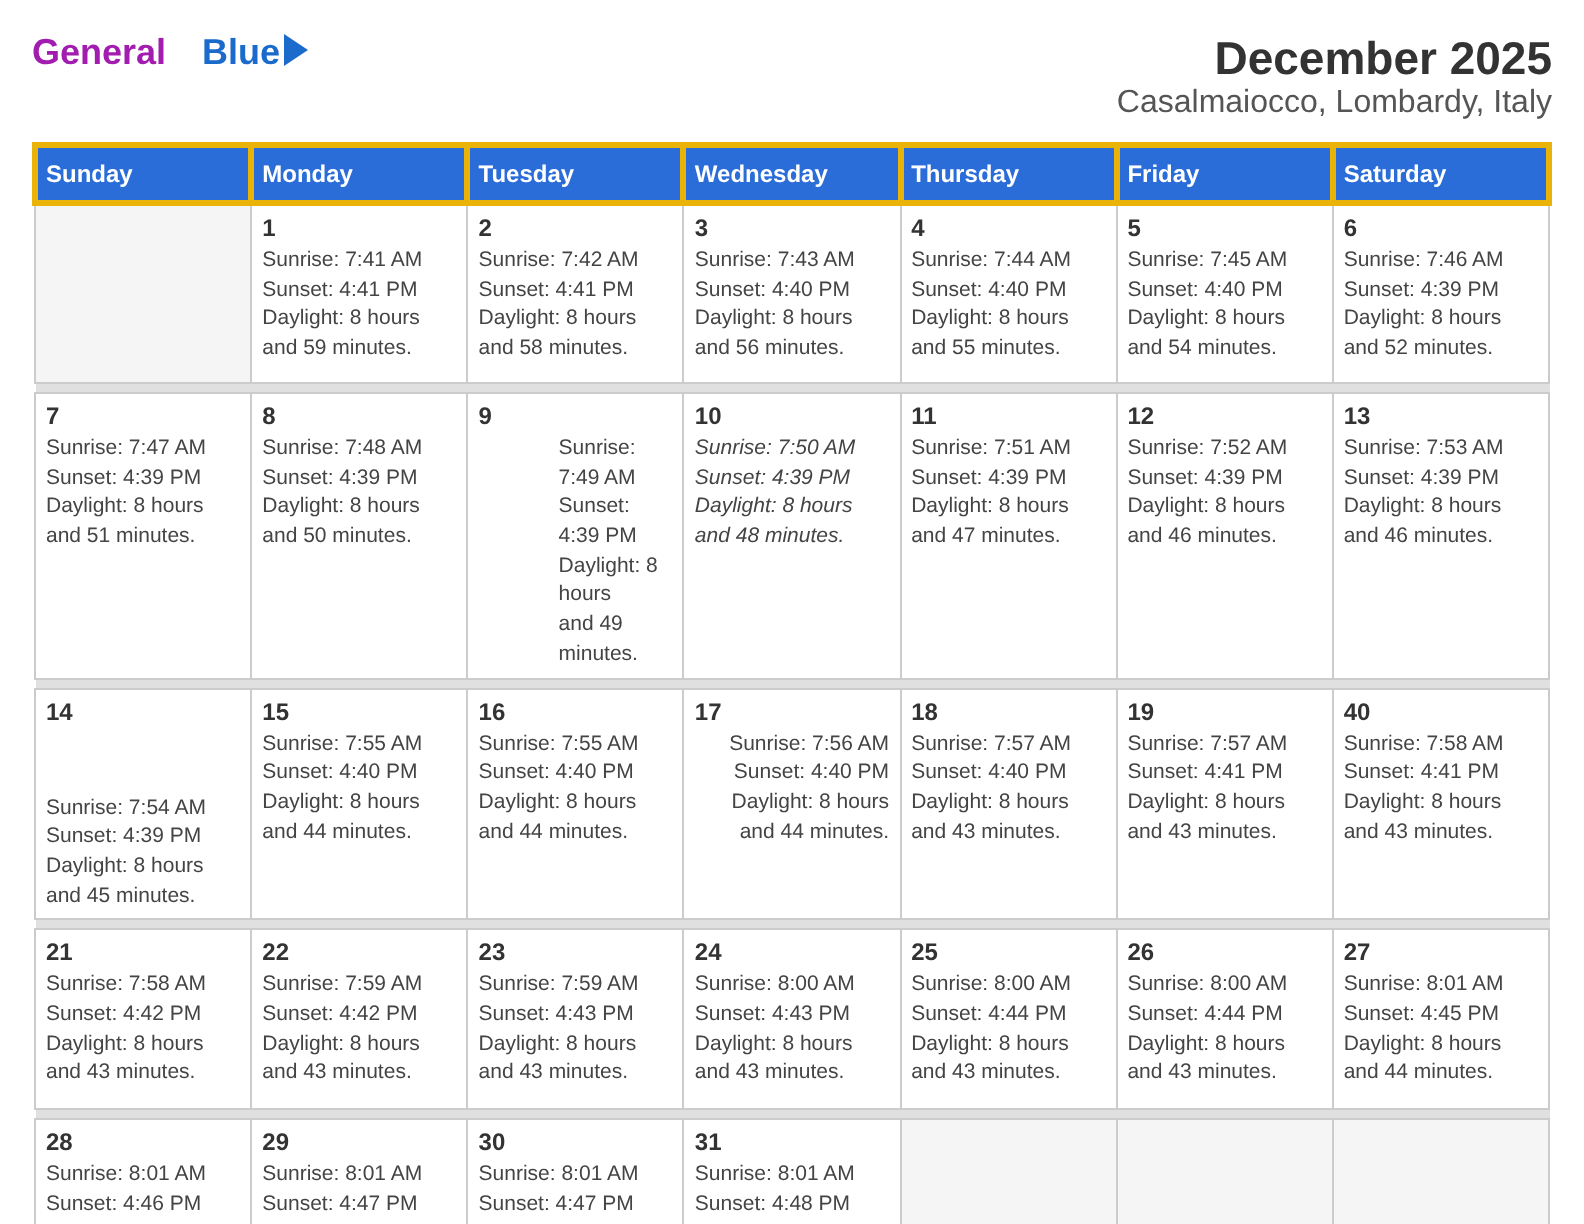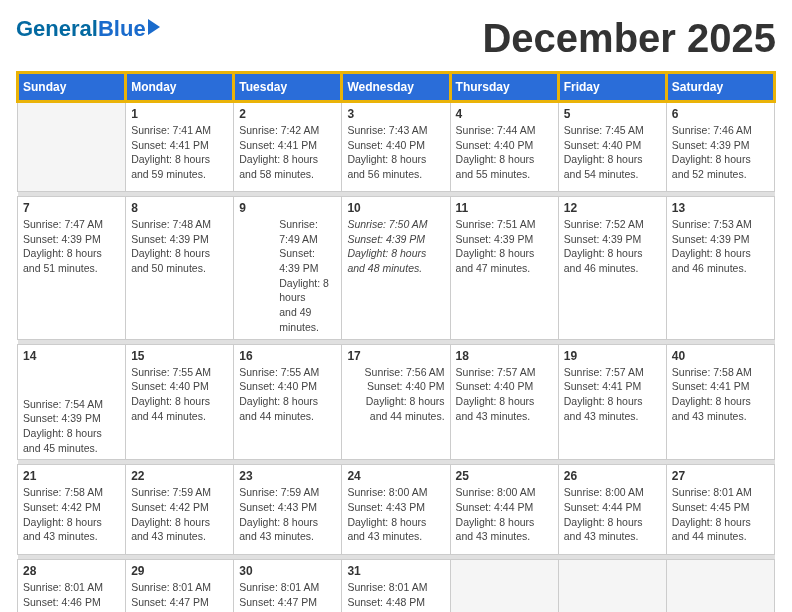--- a/index.html
+++ b/index.html
@@ -19,43 +19,44 @@
     .logo {
       display: flex;
       flex-direction: column;
       align-items: flex-start;
     }
     .logo-text {
       display: flex;
       align-items: center;
     }
     .logo-general {
-      font-size: 22px;
+      font-size: 18px;
       font-weight: bold;
-      color: #0369a1;
+      color: #a21caf;
     }
     .logo-blue {
-      font-size: 22px;
+      font-size: 18px;
       font-weight: bold;
       color: #1a6bcc;
+      padding-left: 18px;
     }
     .logo-arrow {
       width: 0;
       height: 0;
       border-top: 8px solid transparent;
       border-bottom: 8px solid transparent;
       border-left: 12px solid #1a6bcc;
       margin-left: 2px;
       margin-top: -4px;
     }
     .title-block {
       text-align: right;
     }
     .month-title {
-      font-size: 40px;
+      font-size: 23px;
       font-weight: bold;
       color: #333;
     }
     .location {
       font-size: 16px;
       color: #555;
     }
     .calendar {
       width: 100%;
       border-collapse: collapse;
@@ -102,20 +103,21 @@
 <div class="header">
   <div class="logo">
     <div class="logo-text">
       <span class="logo-general">General</span>
       <span class="logo-blue">Blue</span>
       <div class="logo-arrow"></div>
     </div>
   </div>
   <div class="title-block">
     <div class="month-title">December 2025</div>
+    <div class="location">Casalmaiocco, Lombardy, Italy</div>
   </div>
 </div>
 
 <table class="calendar">
   <thead>
     <tr>
     <th>Sunday</th>
         <th>Monday</th>
         <th>Tuesday</th>
         <th>Wednesday</th>

